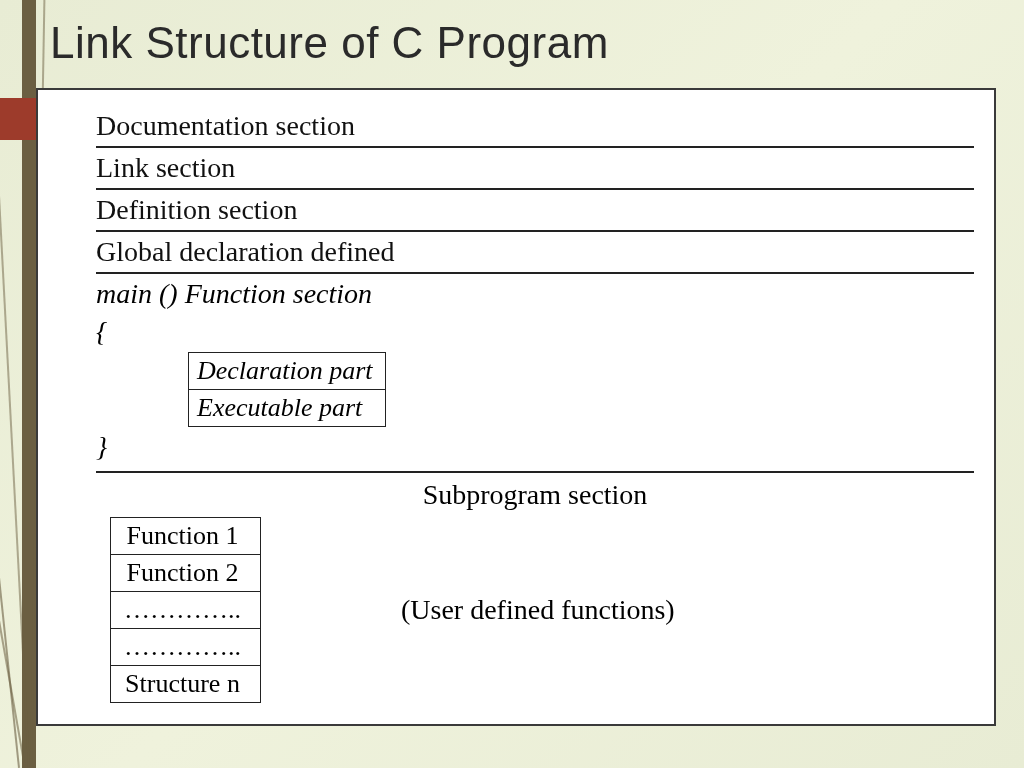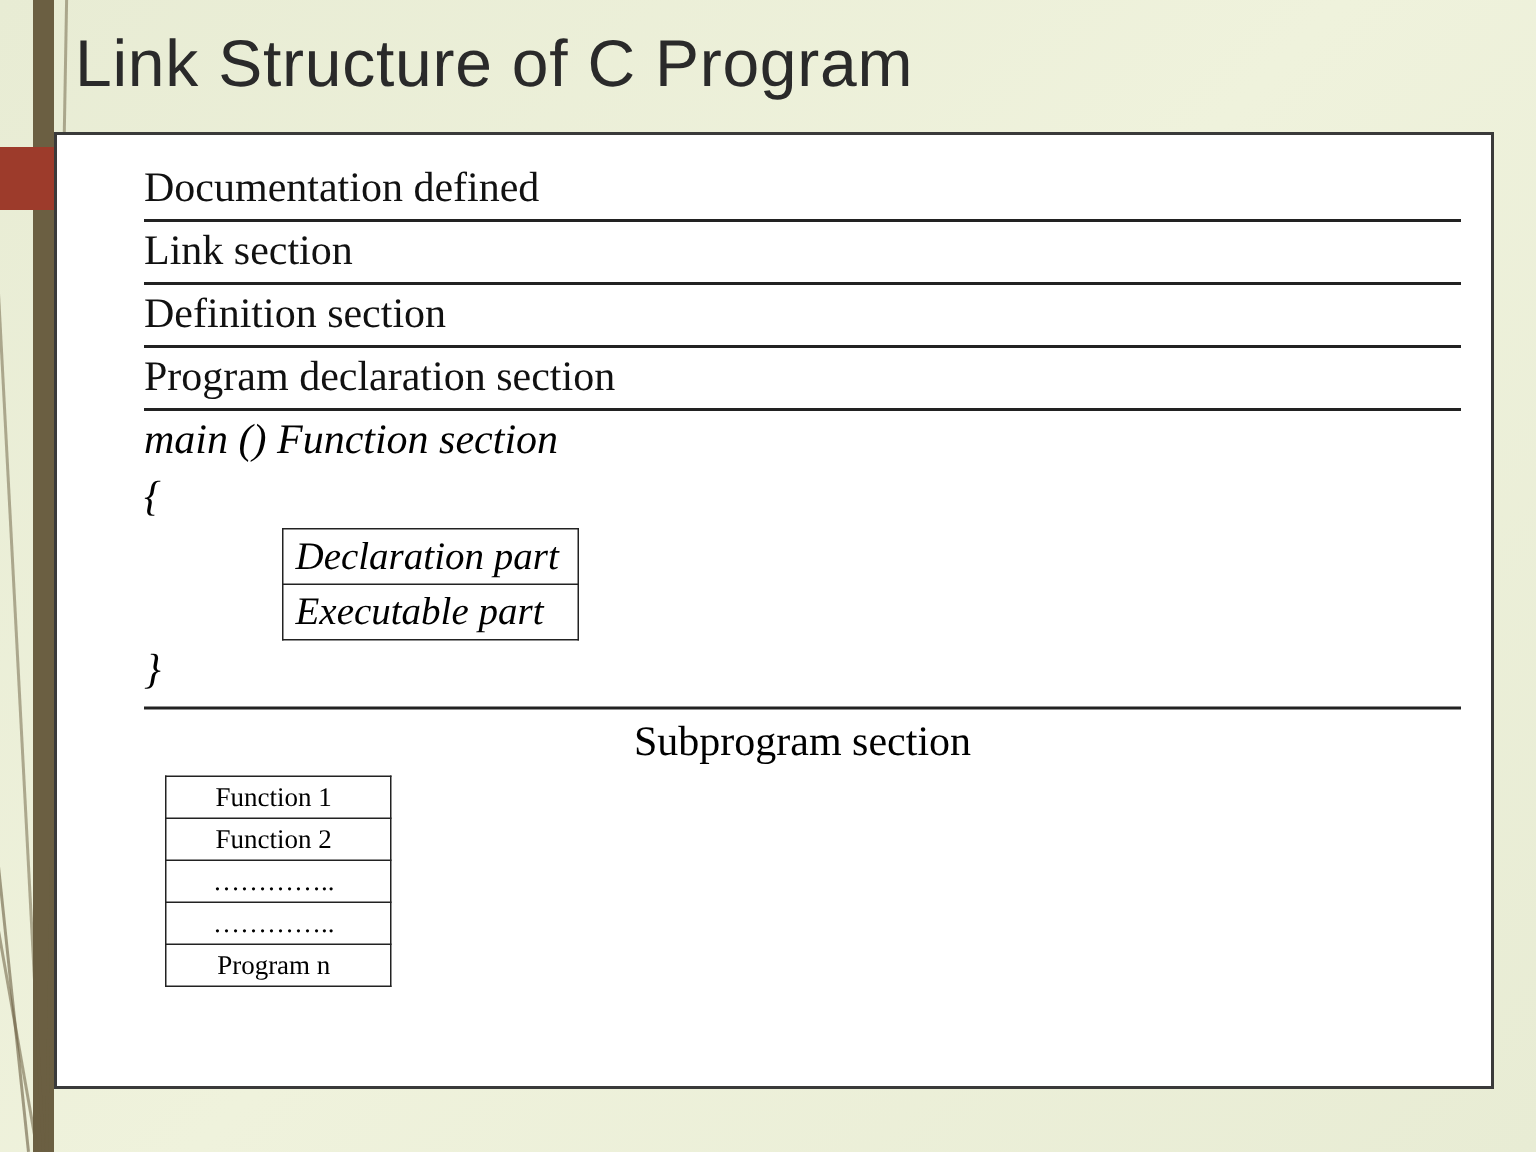--- a/index.html
+++ b/index.html
@@ -92,21 +92,21 @@
   .sub-block { padding-top: 6px; text-align: center; }
   .sub-label { font-size: 28px; padding-bottom: 6px; }
   .sub-row { display: flex; align-items: center; }
   .func-table {
     margin-left: 14px;
     border-collapse: collapse;
   }
   .func-table td {
     border: 1.5px solid #222;
     padding: 3px 14px 3px 8px;
-    font-size: 18px;
+    font-size: 26px;
     min-width: 150px;
   }
   .user-def {
     font-size: 28px;
     margin-left: 140px;
   }
 </style>
 </head>
 <body>
 
@@ -116,24 +116,24 @@
   <div class="grass g2"></div>
   <div class="grass g3"></div>
   <div class="grass g4"></div>
 </div>
 <div class="red-accent"></div>
 
 <div class="title">Link Structure of C Program</div>
 
 <div class="content-box">
   <div class="inner">
-    <div class="section-row">Documentation defined</div>
+    <div class="section-row">Documentation section</div>
     <div class="section-row">Link section</div>
     <div class="section-row">Definition section</div>
-    <div class="section-row">Program declaration section</div>
+    <div class="section-row">Global declaration defined</div>
 
     <div class="main-block">
       <div class="no-border" style="font-size:28px;padding:4px 0;">main () Function section</div>
       <div class="brace">{</div>
       <table class="parts-table">
         <tbody>
             <tr>
               <td>Declaration part</td>
             </tr>
         <tr>
@@ -155,20 +155,21 @@
           <tr>
                 <td>Function 2</td>
               </tr>
           <tr>
                 <td>…………..</td>
               </tr>
           <tr>
                 <td>…………..</td>
               </tr>
           <tr>
-                <td>Program n</td>
+                <td>Structure n</td>
               </tr>
         </tbody>
           </table>
+        <div class="user-def">(User defined functions)</div>
       </div>
     </div>
   </div>
 </div>
 
 </body></html>

